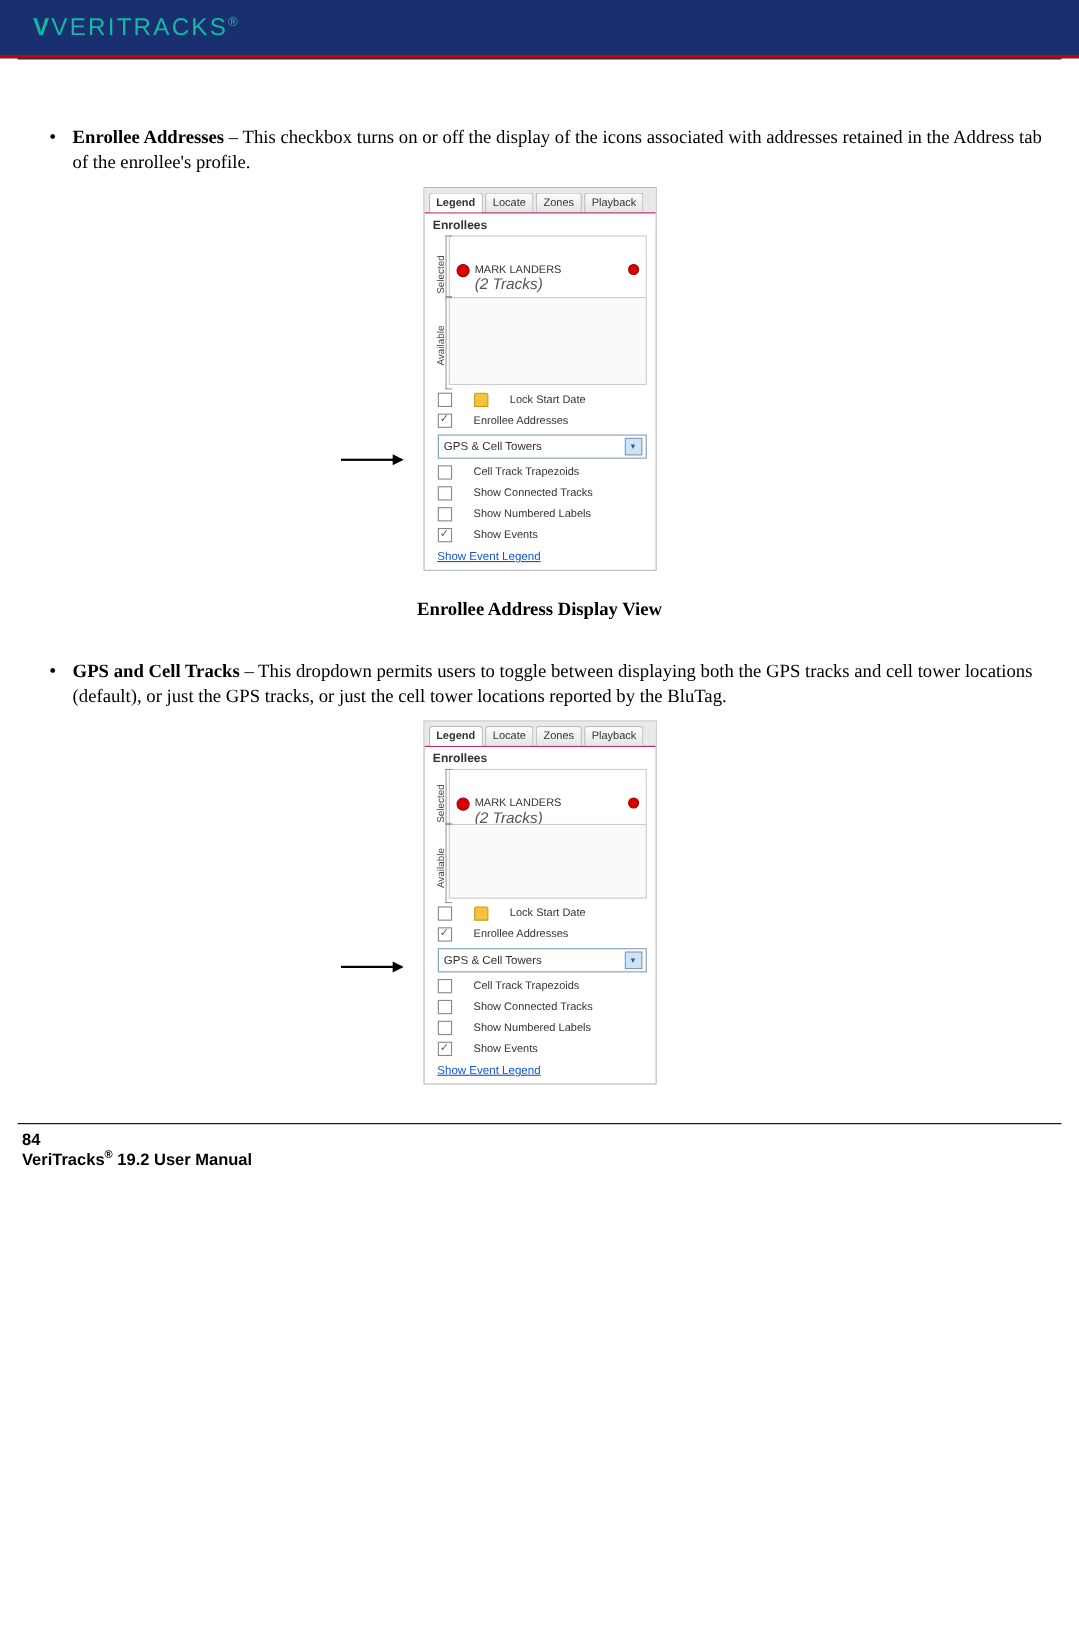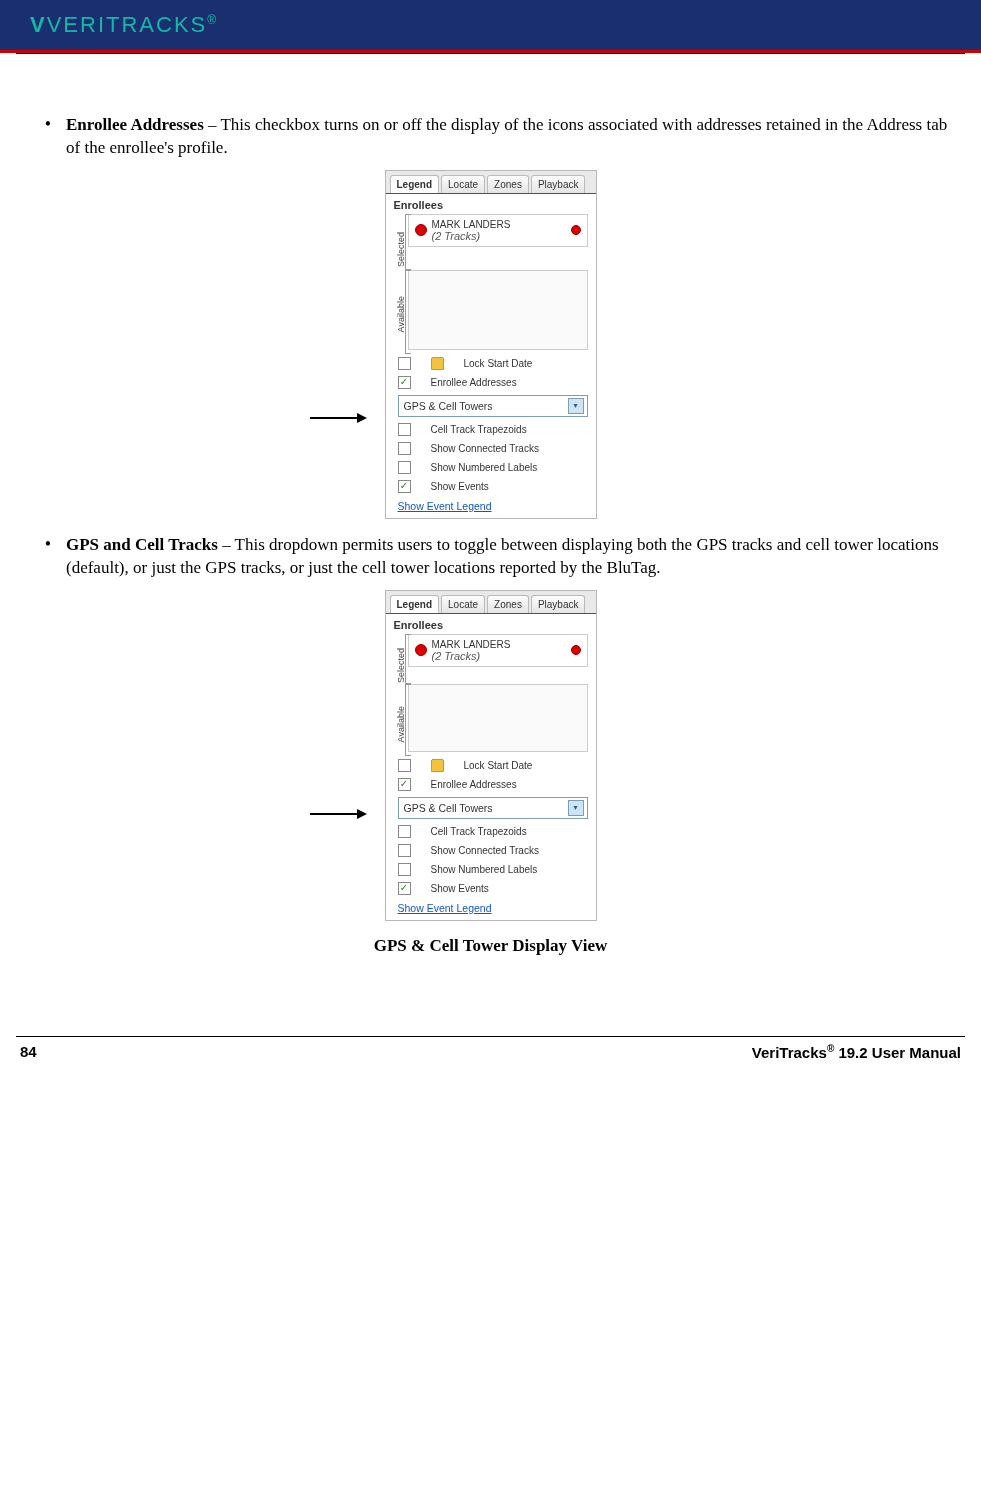--- a/index.html
+++ b/index.html
@@ -101,34 +101,35 @@
     padding: 5px 8px 3px 8px;
     font-size: 11px;
   }
   .enrollee-box {
     margin: 0 8px 4px 22px;
     border: 1px solid #ccc;
     background:#fff;
   }
   .enrollee-row {
     display: flex;
-    align-items: center;
+    align-items: flex-start;
     padding: 4px 6px;
     gap: 5px;
+    margin-top: 21px;
   }
   .status-dot {
     width: 10px; height: 10px; border-radius: 50%;
     background: #d00; flex-shrink:0;
     border: 1px solid #900;
   }
   .status-dot.small {
     width: 8px; height:8px; margin-left:auto;
   }
   .enrollee-name { font-size: 10px; line-height:1.1; }
-  .enrollee-name .sub { font-style: italic; color:#555; font-size:11px;}
+  .enrollee-name .sub { font-style: italic; color:#555; font-size:14px;}
   .side-label {
     position: absolute;
     left: 10px;
     writing-mode: vertical-rl;
     transform: rotate(180deg);
     font-size: 9px;
     color: #444;
   }
   .selected-wrap, .available-wrap {
     position: relative;
@@ -211,20 +212,21 @@
   }
   .page-footer {
     border-top: 1.5px solid #000;
     margin: 0 16px;
     padding: 6px 4px 16px 4px;
     display:flex;
     justify-content:space-between;
     font-family: Arial, sans-serif;
     font-size: 15px;
     font-weight:bold;
+    flex-direction:column;
   }
   .page-footer sup { font-size: 10px; vertical-align: super;}
   hr.topline { border:none; border-top:1px solid #000; margin:0 16px; }
 </style>
 </head>
 <body>
 
 <div class="page-header">
   <span class="logo">
     <span class="v">V</span><span>VERITRACKS</span><sup>®</sup>
@@ -299,20 +301,21 @@
         <span>Show Numbered Labels</span>
       </div>
       <div class="check-row">
         <span class="cb checked"></span>
         <span>Show Events</span>
       </div>
       <div class="link-row">Show Event Legend</div>
     </div>
   </div>
 
+  <div class="caption">Enrollee Address Display View</div>
 
   <div class="bullet-item">
     <div class="bullet">•</div>
     <div class="bullet-text">
       <b>GPS and Cell Tracks</b><span> – This dropdown permits users to toggle between displaying both the GPS tracks and cell tower locations (default), or just the GPS tracks, or just the cell tower locations reported by the BluTag.</span>
     </div>
   </div>
 
   <div class="figure-wrap">
     <div class="arrow" style="top:223px;"></div>
@@ -372,21 +375,20 @@
         <span>Show Numbered Labels</span>
       </div>
       <div class="check-row">
         <span class="cb checked"></span>
         <span>Show Events</span>
       </div>
       <div class="link-row">Show Event Legend</div>
     </div>
   </div>
 
-  <div class="caption" style="margin-top:15px;margin-bottom:60px;">GPS &amp; Cell Tower Display View</div>
 
 </div>
 
 <div class="page-footer">
   <span>84</span>
   <span>
     <span>VeriTracks</span><sup>®</sup><span> 19.2 User Manual</span>
   </span>
 </div>
 

